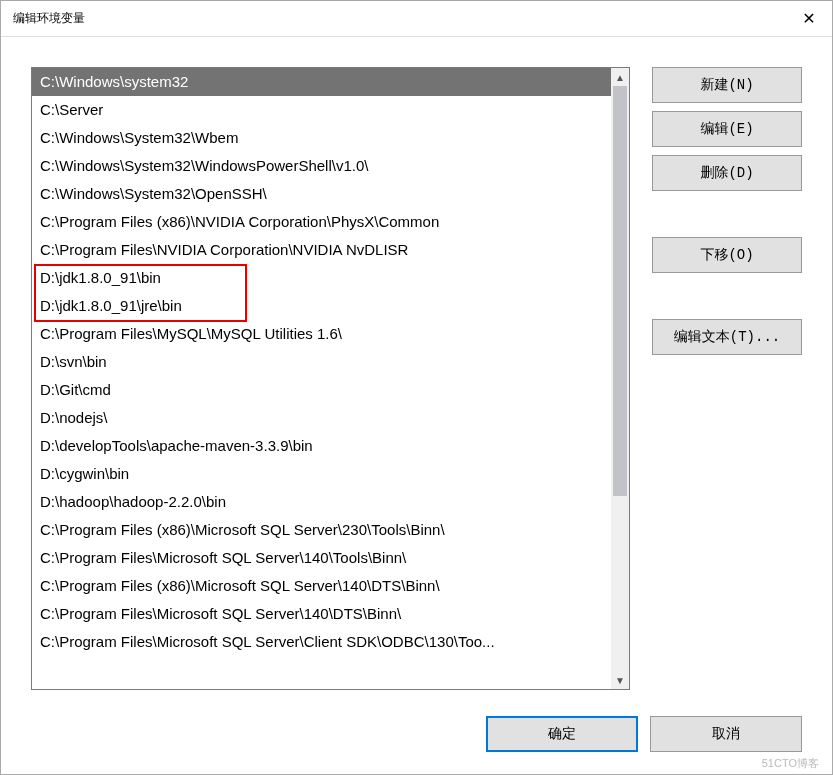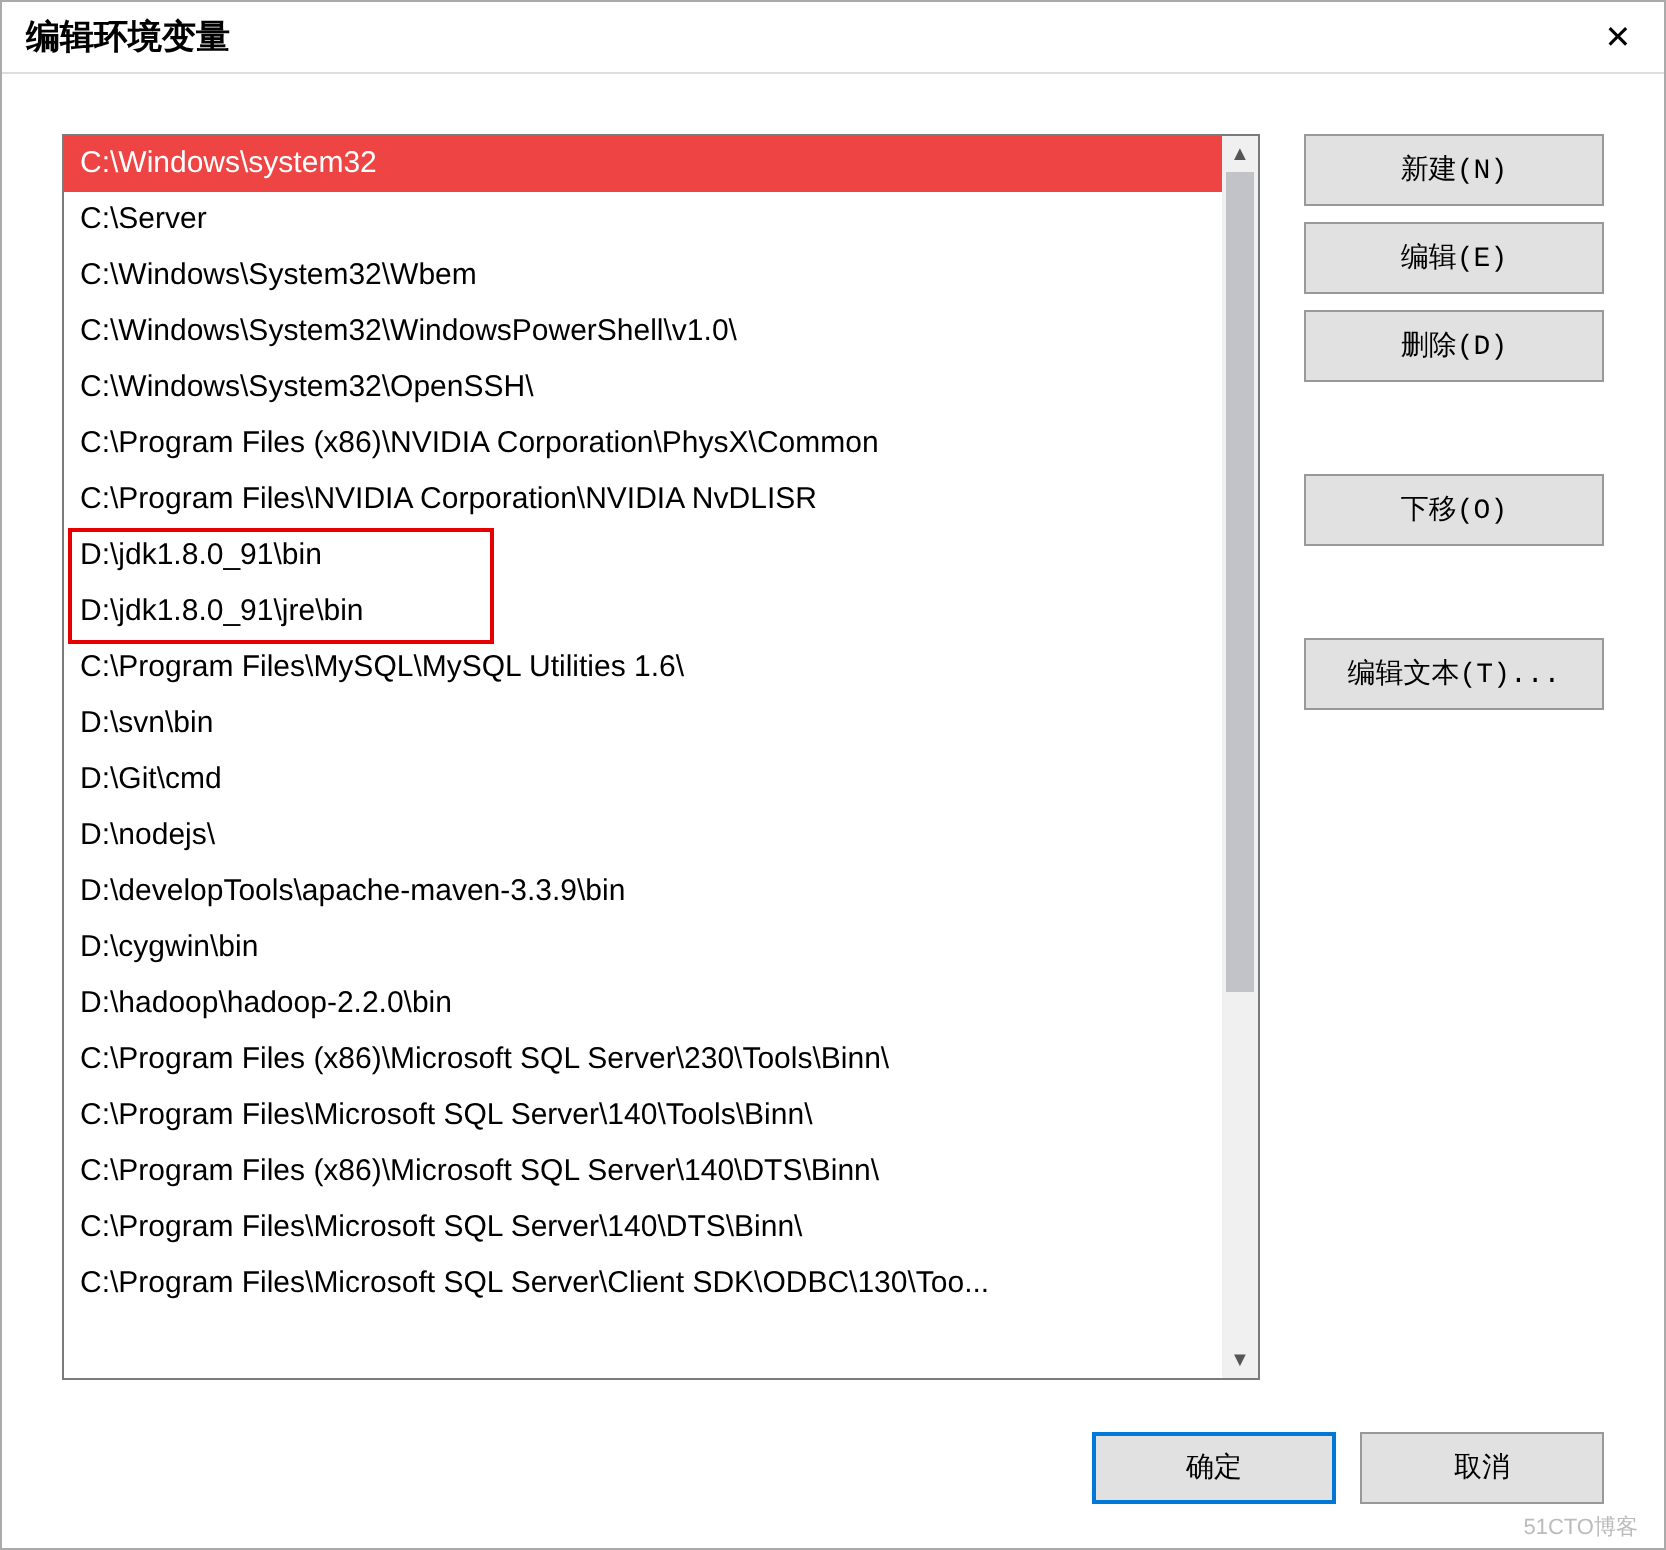--- a/index.html
+++ b/index.html
@@ -26,23 +26,22 @@
     }
     .titlebar {
       height: 36px;
       display: flex;
       align-items: center;
       justify-content: space-between;
       padding: 0 0 0 12px;
       border-bottom: 1px solid #ddd;
     }
     .titlebar-title {
-      font-size: 17px;
-      color: #000;
-      font-weight: bold;
+      font-size: 12px;
+      color: #000;
     }
     .close-btn {
       width: 46px;
       height: 36px;
       display: flex;
       align-items: center;
       justify-content: center;
       cursor: pointer;
       font-size: 16px;
       color: #000;
@@ -73,21 +72,21 @@
       line-height: 28px;
       padding: 0 8px;
       font-size: 15px;
       color: #000;
       white-space: nowrap;
       overflow: hidden;
       text-overflow: ellipsis;
       cursor: default;
     }
     .list-item.selected {
-      background: #ef4444;
+      background: #737373;
       color: #fff;
     }
     .highlight-box {
       position: absolute;
       border: 2px solid #e60000;
       pointer-events: none;
       left: 2px;
       top: 196px;
       width: 213px;
       height: 58px;
@@ -145,21 +144,21 @@
     .btn-gap {
       height: 30px;
     }
     .footer {
       display: flex;
       justify-content: flex-end;
       gap: 12px;
       padding: 10px 30px 22px 30px;
     }
     .footer .btn {
-      width: 122px;
+      width: 152px;
     }
     .btn.primary {
       border: 2px solid #0078d7;
     }
     .watermark {
       position: absolute;
       right: 14px;
       bottom: 4px;
       font-size: 11px;
       color: #bbb;

